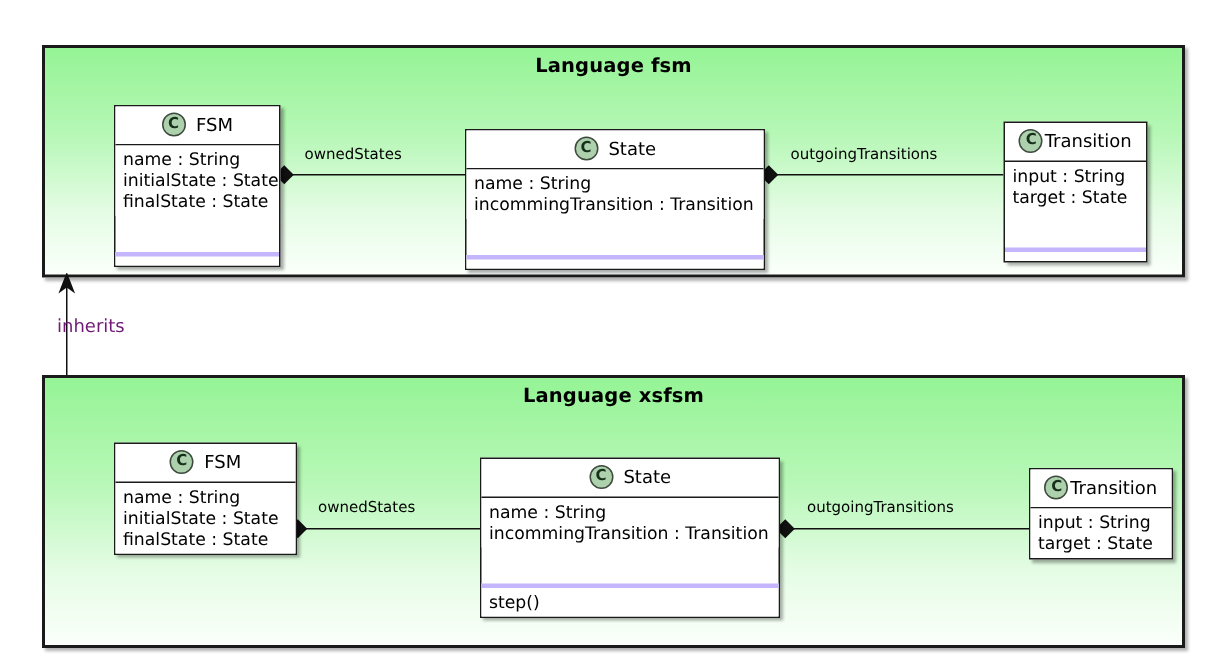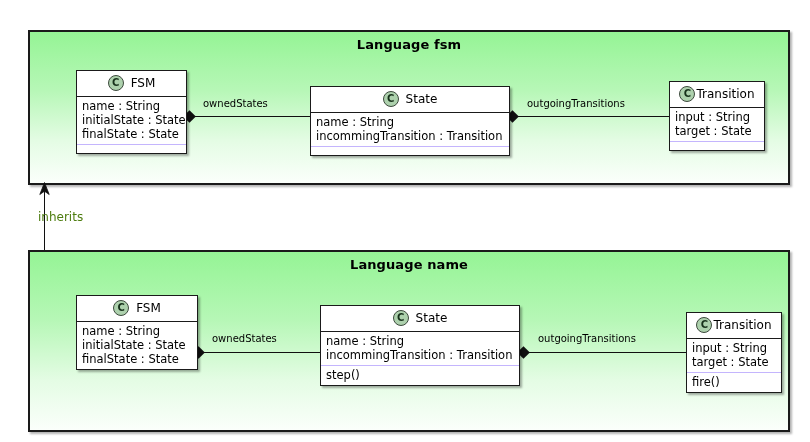--- a/index.html
+++ b/index.html
@@ -81,24 +81,25 @@
     color: #000000;
     white-space: nowrap;
   }
   .cb-attrs {
     box-sizing: border-box;
     padding: 2px 5px 3px 5px;
     background: #ffffff;
   }
   .cb-ops {
     box-sizing: border-box;
-    border-top: 1px solid #c4b5fd;
+    border-top: 3px solid #c4b5fd;
     padding: 2px 5px 3px 5px;
     background: #ffffff;
     min-height: 9px;
+    margin-top: 24px;
   }
   .cb-ops.empty { padding: 0; height: 9px; }
   .cb-line {
     font-size: 11.5px;
     color: #000000;
     line-height: 14px;
     white-space: nowrap;
   }
 
   
@@ -123,21 +124,21 @@
 
   
   .inherit-line {
     position: absolute;
     width: 0;
     border-left: 1.5px solid #101010;
   }
   .inherit-label {
     position: absolute;
     font-size: 12px;
-    color: #4d7c0f;
+    color: #701a75;
     white-space: nowrap;
   }
   .inherit-arrow {
     position: absolute;
   }
 </style>
 </head>
 <body>
 
 <div id="canvas">
@@ -191,21 +192,21 @@
     <div class="cb-ops empty"></div>
   </div>
 
   <div class="inherit-line" style="left:44px; top:190px; height:65px;"></div>
   <svg class="inherit-arrow" width="15" height="14" style="left:37px; top:182px;" viewBox="0 0 15 14">
     <path d="M7.5 0.5 L12.2 12.5 L7.5 9.2 L2.8 12.5 Z" fill="#101010" stroke="#101010" stroke-width="0.8"></path>
   </svg>
   <div class="inherit-label" style="left:38px; top:210px;">inherits</div>
 
   <div class="package" style="left:28px; top:250px; width:762px; height:182px;">
-    <div class="package-title" style="top:5px;">Language name</div>
+    <div class="package-title" style="top:5px;">Language xsfsm</div>
   </div>
 
   <div class="assoc-line" style="left:197px; top:352px; width:127px;"></div>
   <div class="diamond" style="left:194px; top:348px;"></div>
   <div class="assoc-label" style="left:212px; top:333px;">ownedStates</div>
 
   <div class="assoc-line" style="left:523px; top:352px; width:163px;"></div>
   <div class="diamond" style="left:519px; top:348px;"></div>
   <div class="assoc-label" style="left:538px; top:333px;">outgoingTransitions</div>
 
@@ -237,18 +238,15 @@
 
   <div class="classbox" style="left:686px; top:312px; width:96px;">
     <div class="cb-header tight">
       <span class="c-icon">C</span>
       <span class="cb-name">Transition</span>
     </div>
     <div class="cb-attrs">
       <div class="cb-line">input : String</div>
       <div class="cb-line">target : State</div>
     </div>
-    <div class="cb-ops">
-      <div class="cb-line">fire()</div>
-    </div>
   </div>
 
 </div>
 
 </body></html>

